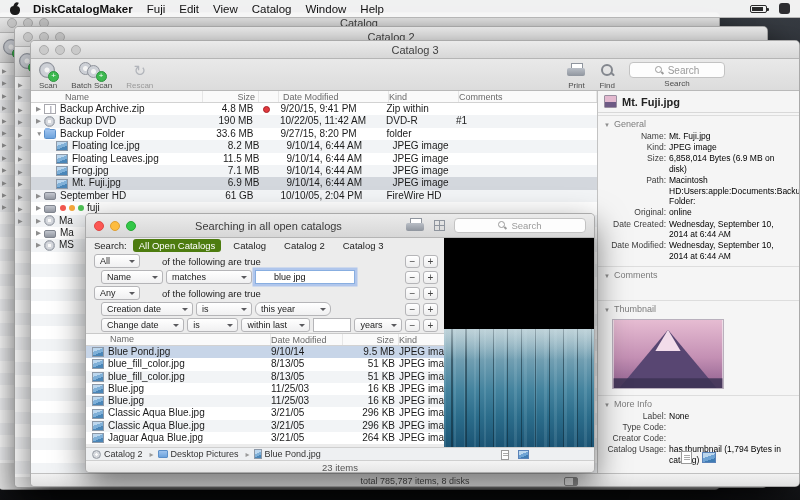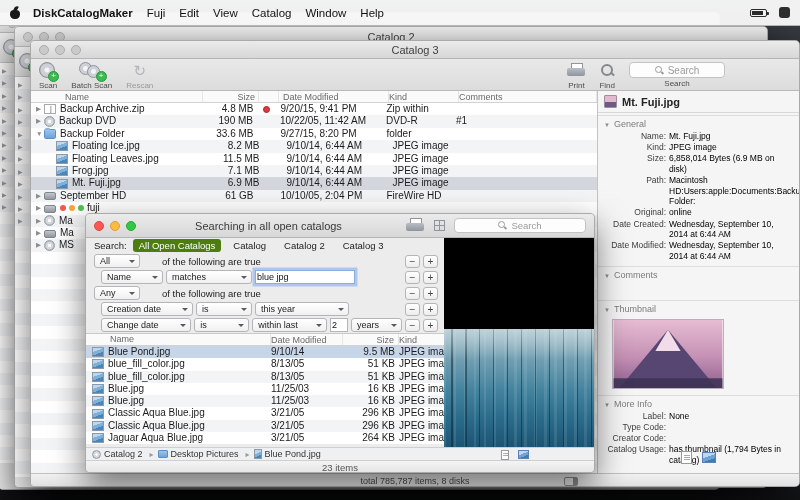--- a/index.html
+++ b/index.html
@@ -3,21 +3,21 @@
 <meta charset="utf-8">
 <style>
   * { margin:0; padding:0; box-sizing:border-box; }
   html,body { width:800px; height:500px; overflow:hidden; }
   body {
     font-family:"Liberation Sans", sans-serif;
     background:linear-gradient(180deg,#3a3f46 0%,#24272c 28%,#17191d 55%,#2e3036 84%,#141518 100%);
     position:relative; color:#222;
   }
   
-  .menubar { position:absolute; left:0; top:0; width:800px; height:26px; background:rgba(247,247,247,.97);
+  .menubar { position:absolute; left:0; top:0; width:800px; height:18px; background:rgba(247,247,247,.97);
     display:flex; align-items:center; padding:0 10px; font-size:11.5px; z-index:50; border-bottom:1px solid #b6b6b6;}
   .apple { width:11px; height:13px; position:relative; margin-right:12px; display:inline-block;}
   .apple::before{content:""; position:absolute; left:0; bottom:0; width:10px; height:9px; background:#1a1a1a; border-radius:4px 4px 4.5px 4.5px;}
   .apple::after{content:""; position:absolute; left:4px; top:0; width:4px; height:5px; background:#1a1a1a; border-radius:80% 0 80% 0; transform:rotate(20deg);}
   .mi { margin-right:14px; color:#111; white-space:nowrap;}
   .mi.app { font-weight:bold; }
   .mb-right { margin-left:auto; display:flex; align-items:center; gap:12px; }
   .battery { width:17px; height:8px; border:1px solid #2a2a2a; border-radius:2px; position:relative; }
   .battery::before{content:""; position:absolute; left:1px; top:1px; bottom:1px; width:11px; background:#2a2a2a;}
   .battery::after{content:""; position:absolute; right:-3px; top:2px; width:2px; height:3px; background:#2a2a2a; border-radius:0 1px 1px 0;}
@@ -144,26 +144,26 @@
   .scopebar { height:15px; display:flex; align-items:center; gap:6px; padding-left:8px; font-size:9.5px; color:#222;}
   .seg { padding:1px 6px; border-radius:3px; font-size:9.5px; color:#222; }
   .seg.sel { background:#4d7c0f; color:#fff; }
   .crow { height:16px; display:flex; align-items:center; gap:3px; padding-right:156px; font-size:9.5px; color:#222;}
   .crow.g { padding-left:8px; }
   .crow.r { padding-left:15px; }
   .pp { display:inline-flex; align-items:center; justify-content:space-between; height:14px;
     background:linear-gradient(#ffffff,#f0f0f1); border:1px solid #b5b5b8; border-radius:3px;
     font-size:9px; padding:0 4px 0 5px; color:#1c1c1c; white-space:nowrap;}
   .pp::after { content:""; border:3px solid transparent; border-top-color:#5a5a5e; margin-left:5px; transform:translateY(2px);}
-  .w46{width:46px;} .w62{width:62px;} .w86{width:86px;} .w92{width:92px;} .w56{width:56px;} .w95{width:94px;} .w76{width:76px;} .w52{width:52px;}
+  .w46{width:46px;} .w62{width:62px;} .w86{width:86px;} .w92{width:92px;} .w56{width:56px;} .w95{width:76px;border-radius:6px;} .w76{width:76px;} .w52{width:52px;}
   .ctext { margin-left:19px; }
   .pm-group { margin-left:auto; display:flex; gap:3px; }
   .btn-pm { width:15px; height:13px; display:inline-flex; align-items:center; justify-content:center;
     background:linear-gradient(#ffffff,#ededee); border:1px solid #b5b5b8; border-radius:3px; font-size:10px; color:#444;}
-  .txt { height:14px; border:1px solid #b5b5b8; background:#fff; font-size:9px; padding:0 1px; font-family:inherit; color:#111;}
+  .txt { height:14px; border:1px solid #b5b5b8; background:#fff; font-size:9px; padding:0 18px; font-family:inherit; color:#111;}
   .txt.focus { width:100px; border-color:#88aee0; box-shadow:0 0 0 2.5px rgba(115,160,235,.5); outline:none;}
   .txt.tiny { width:18px; }
   .res-cols { height:13px; display:flex; align-items:center; font-size:9px; color:#6a6a6a; background:#fafafa;
     border-top:1px solid #c9c9c9; border-bottom:1px solid #d2d2d2; }
   .res-cols span { border-right:1px solid #e6e6e6; height:100%; line-height:13px;}
   .res-rows { height:98.4px; }
   .res-rows .row { height:12.3px; line-height:12.3px; }
   .res-rows .row.sel { background:#c7d5e8; }
   .rc-name { flex:none; width:185px; display:flex; align-items:center; padding-left:6px; overflow:hidden;}
   .rc-date { width:72px; flex:none;}

